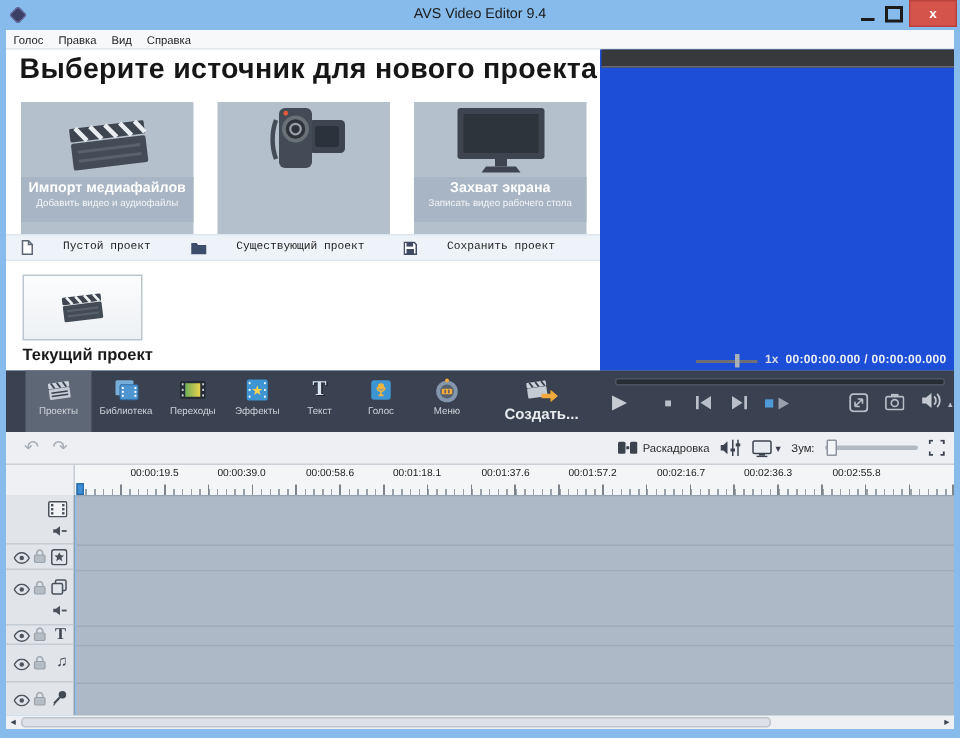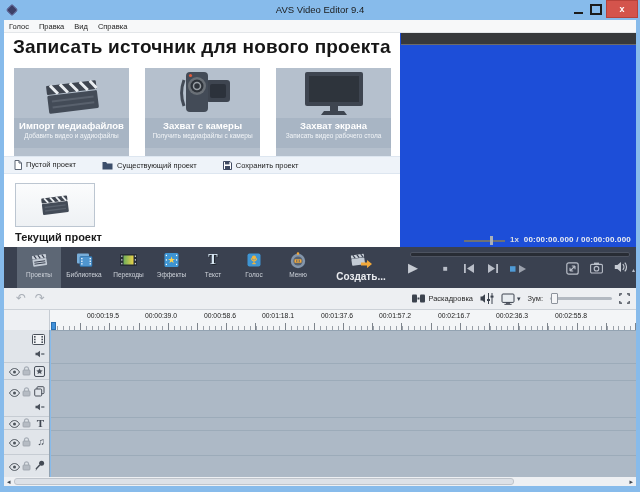--- a/index.html
+++ b/index.html
@@ -24,21 +24,21 @@
   #left-panel { position:absolute; left:4px; top:33px; width:396px; height:214px; background:#ffffff; }
   #heading { position:absolute; left:9px; top:3px; font-size:19px; font-weight:600; color:#161616; letter-spacing:.2px; }
   #cards { position:absolute; left:10px; top:35px; display:flex; gap:16px; }
   .card { width:115px; height:100px; background:#b5c0cd; cursor:pointer; }
   .card-iconzone { height:50px; display:flex; align-items:center; justify-content:center; }
   .card-caption { height:30px; background:#a8b5c4; text-align:center; padding-top:2px; }
   .card-title { font-size:9.5px; color:#fff; font-weight:bold; }
   .card-sub { font-size:6.5px; color:#f2f5f8; margin-top:1px; }
 
   #actions-row { position:absolute; left:0; top:123px; width:396px; height:18px; background:#eef3f9; border-top:1px solid #dde6f0; border-bottom:1px solid #dde6f0; display:flex; align-items:center; padding-left:10px; gap:26px; }
-  .action-btn { display:flex; align-items:flex-start; gap:4px; font-size:7.5px; color:#1e1e1e; cursor:pointer; }
+  .action-btn { display:flex; align-items:center; gap:20px; font-size:7.5px; color:#1e1e1e; cursor:pointer;font-family:Liberation Mono, monospace; }
 
   #thumb-box { position:absolute; left:11px; top:150px; width:80px; height:44px; border:1px solid #bcc6d1; background:linear-gradient(#fbfcfd,#eef1f4); display:flex; align-items:center; justify-content:center; }
   #current-label { position:absolute; left:11px; top:198px; font-size:11px; font-weight:bold; color:#1a1a1a; }
 
   
   #preview { position:absolute; left:400px; top:33px; width:236px; height:214px; background:#1d4ed8; }
   #preview-strip { position:absolute; left:1px; top:0; right:0; height:12px; background:#37393c; border-bottom:1px solid #6b6b6b; }
   #speed-slider { position:absolute; left:64px; top:207px; width:41px; height:2px; background:#6d7177; }
   #speed-handle { position:absolute; left:26px; top:-4px; width:3px; height:9px; background:#aab0b8; }
   #speed-label { position:absolute; left:110px; top:202px; font-size:8px; font-weight:bold; color:#d9dcdf; }
@@ -111,21 +111,21 @@
   </div>
 
   <div id="menubar">
     <span class="menu-item">Голос</span>
     <span class="menu-item">Правка</span>
     <span class="menu-item">Вид</span>
     <span class="menu-item">Справка</span>
   </div>
 
   <div id="left-panel">
-    <div id="heading">Записать источник для нового проекта</div>
+    <div id="heading">Выберите источник для нового проекта</div>
 
     <div id="cards">
       <div class="card">
         <div class="card-iconzone">
           <span>
             <svg width="62" height="44" viewBox="0 0 62 44">
               <g transform="rotate(-7 31 22)">
                 <rect x="6" y="12" width="50" height="9" rx="1" fill="#3e4550"></rect>
                 <path d="M10 12l7 9M20 12l7 9M30 12l7 9M40 12l7 9M50 12l6 8" stroke="#e9edf1" stroke-width="3"></path>
                 <rect x="6" y="22" width="50" height="18" rx="1.5" fill="#434b57"></rect>
@@ -148,24 +148,20 @@
               <rect x="34" y="10" width="24" height="22" rx="3" fill="#3e4550"></rect>
               <rect x="38" y="14" width="16" height="14" rx="2" fill="#2c323b"></rect>
               <rect x="14" y="2" width="22" height="40" rx="4" fill="#434b57"></rect>
               <circle cx="25" cy="16" r="9" fill="#6a7077"></circle>
               <circle cx="25" cy="16" r="6.5" fill="#2e333a"></circle>
               <circle cx="25" cy="16" r="3.5" fill="none" stroke="#9aa0a6" stroke-width="1.5"></circle>
               <circle cx="18.5" cy="5.5" r="1.6" fill="#e05a3a"></circle>
               <path d="M12 10c-3 8-3 18 0 26" fill="none" stroke="#434b57" stroke-width="3"></path>
             </svg>
           </span>
-        </div>
-        <div class="card-caption">
-          <div class="card-title">Захват с камеры</div>
-          <div class="card-sub">Получить медиафайлы с камеры</div>
         </div>
       </div>
 
       <div class="card">
         <div class="card-iconzone">
           <span>
             <svg width="64" height="46" viewBox="0 0 64 46">
               <rect x="3" y="2" width="58" height="34" rx="2" fill="#3e4550"></rect>
               <rect x="7" y="6" width="50" height="26" fill="#2e343c"></rect>
               <rect x="28" y="36" width="8" height="5" fill="#3e4550"></rect>

